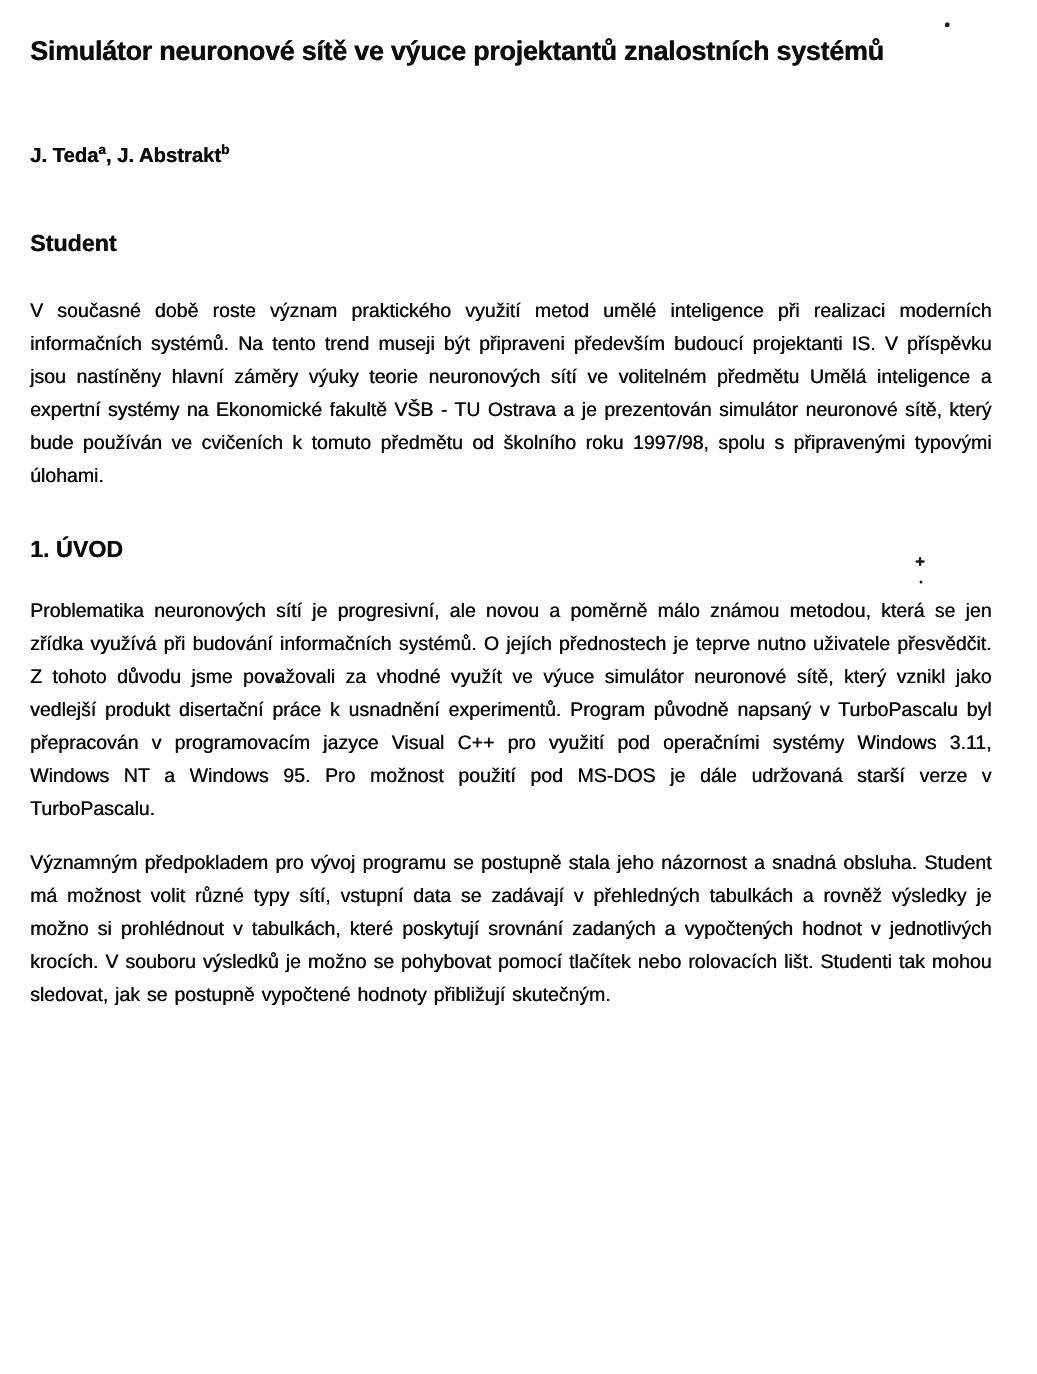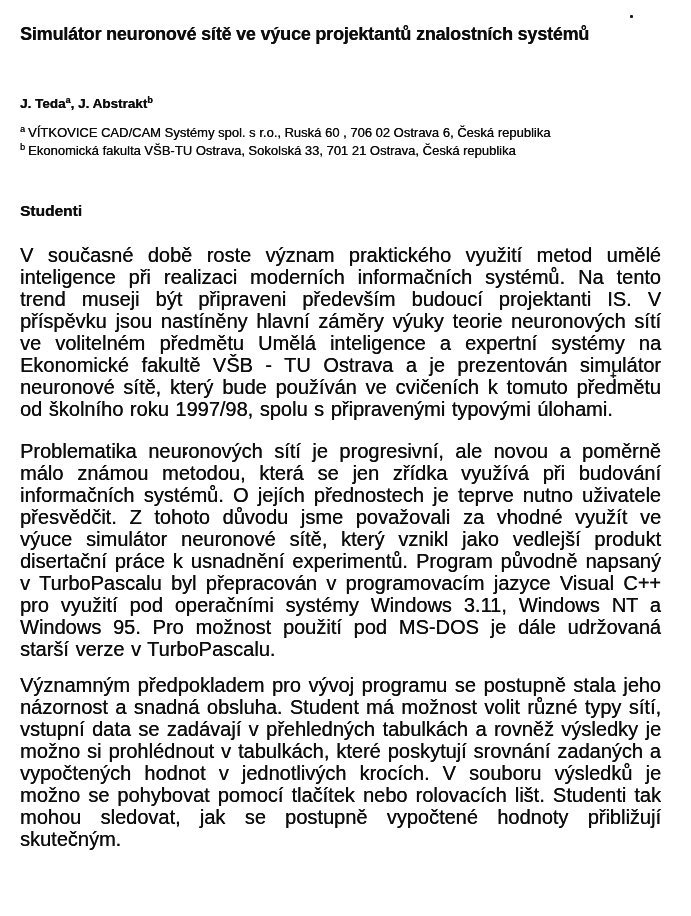--- a/index.html
+++ b/index.html
@@ -68,21 +68,21 @@
     margin: 0;
     font-size: 15.5px;
     line-height: 18px;
     font-weight: bold;
   }
   h2.abstract-heading { margin-top: 42px; }
   h2.uvod-heading     { margin-top: 30px; }
 
   p.body-par {
     margin: 0;
-    font-size: 20px;
+    font-size: 13px;
     line-height: 22px;
     text-align: justify;
     word-spacing: 1px;
   }
   p.abstract-body { margin-top: 24px; }
   p.par-first     { margin-top: 20px; }
   p.par-next      { margin-top: 14px; }
 
   
   .artifact-dot {
@@ -106,29 +106,26 @@
 </style>
 </head>
 <body>
 
 <div class="page">
 
   <h1 class="paper-title">Simulátor neuronové sítě ve výuce projektantů znalostních systémů</h1>
 
   <p class="authors"><span>J. Teda</span><sup>a</sup><span>, </span><span>J. Abstrakt</span><sup>b</sup></p>
 
-  <div class="affiliations">
-    <p class="affiliation"><sup>a</sup><span>VÍTKOVICE CAD/CAM Systémy spol. s r.o., Ruská 60 , 706 02 Ostrava 6, Česká republika</span></p>
-    <p class="affiliation"><sup>b</sup><span>Ekonomická fakulta VŠB-TU Ostrava, Sokolská 33, 701 21 Ostrava, Česká republika</span></p>
-  </div>
 
-  <h2 class="subheading abstract-heading">Studenti</h2>
+  <h2 class="subheading abstract-heading">Student</h2>
 
   <p class="body-par abstract-body">V současné době roste význam praktického využití metod umělé inteligence při realizaci moderních informačních systémů. Na tento trend museji být připraveni především budoucí projektanti IS. V příspěvku jsou nastíněny hlavní záměry výuky teorie neuronových sítí ve volitelném předmětu Umělá inteligence a expertní systémy na Ekonomické fakultě VŠB - TU Ostrava a je prezentován simulátor neuronové sítě, který bude používán ve cvičeních k tomuto předmětu od školního roku 1997/98, spolu s připravenými typovými úlohami.</p>
 
+  <h2 class="subheading uvod-heading">1. ÚVOD</h2>
 
   <p class="body-par par-first">Problematika neuronových sítí je progresivní, ale novou a poměrně málo známou metodou, která se jen zřídka využívá při budování informačních systémů. O jejích přednostech je teprve nutno uživatele přesvědčit. Z tohoto důvodu jsme považovali za vhodné využít ve výuce simulátor neuronové sítě, který vznikl jako vedlejší produkt disertační práce k usnadnění experimentů. Program původně napsaný v TurboPascalu byl přepracován v programovacím jazyce Visual C++ pro využití pod operačními systémy Windows 3.11, Windows NT a Windows 95. Pro možnost použití pod MS-DOS je dále udržovaná starší verze v TurboPascalu.</p>
 
   <p class="body-par par-next">Významným předpokladem pro vývoj programu se postupně stala jeho názornost a snadná obsluha. Student má možnost volit různé typy sítí, vstupní data se zadávají v přehledných tabulkách a rovněž výsledky je možno si prohlédnout v tabulkách, které poskytují srovnání zadaných a vypočtených hodnot v jednotlivých krocích. V souboru výsledků je možno se pohybovat pomocí tlačítek nebo rolovacích lišt. Studenti tak mohou sledovat, jak se postupně vypočtené hodnoty přibližují skutečným.</p>
 
 
   <span id="dot-title" class="artifact-dot"></span>
   <span class="artifact-plus">+</span>
   <span id="dot-abstract" class="artifact-dot"></span>
   <span id="dot-uvod" class="artifact-dot"></span>

